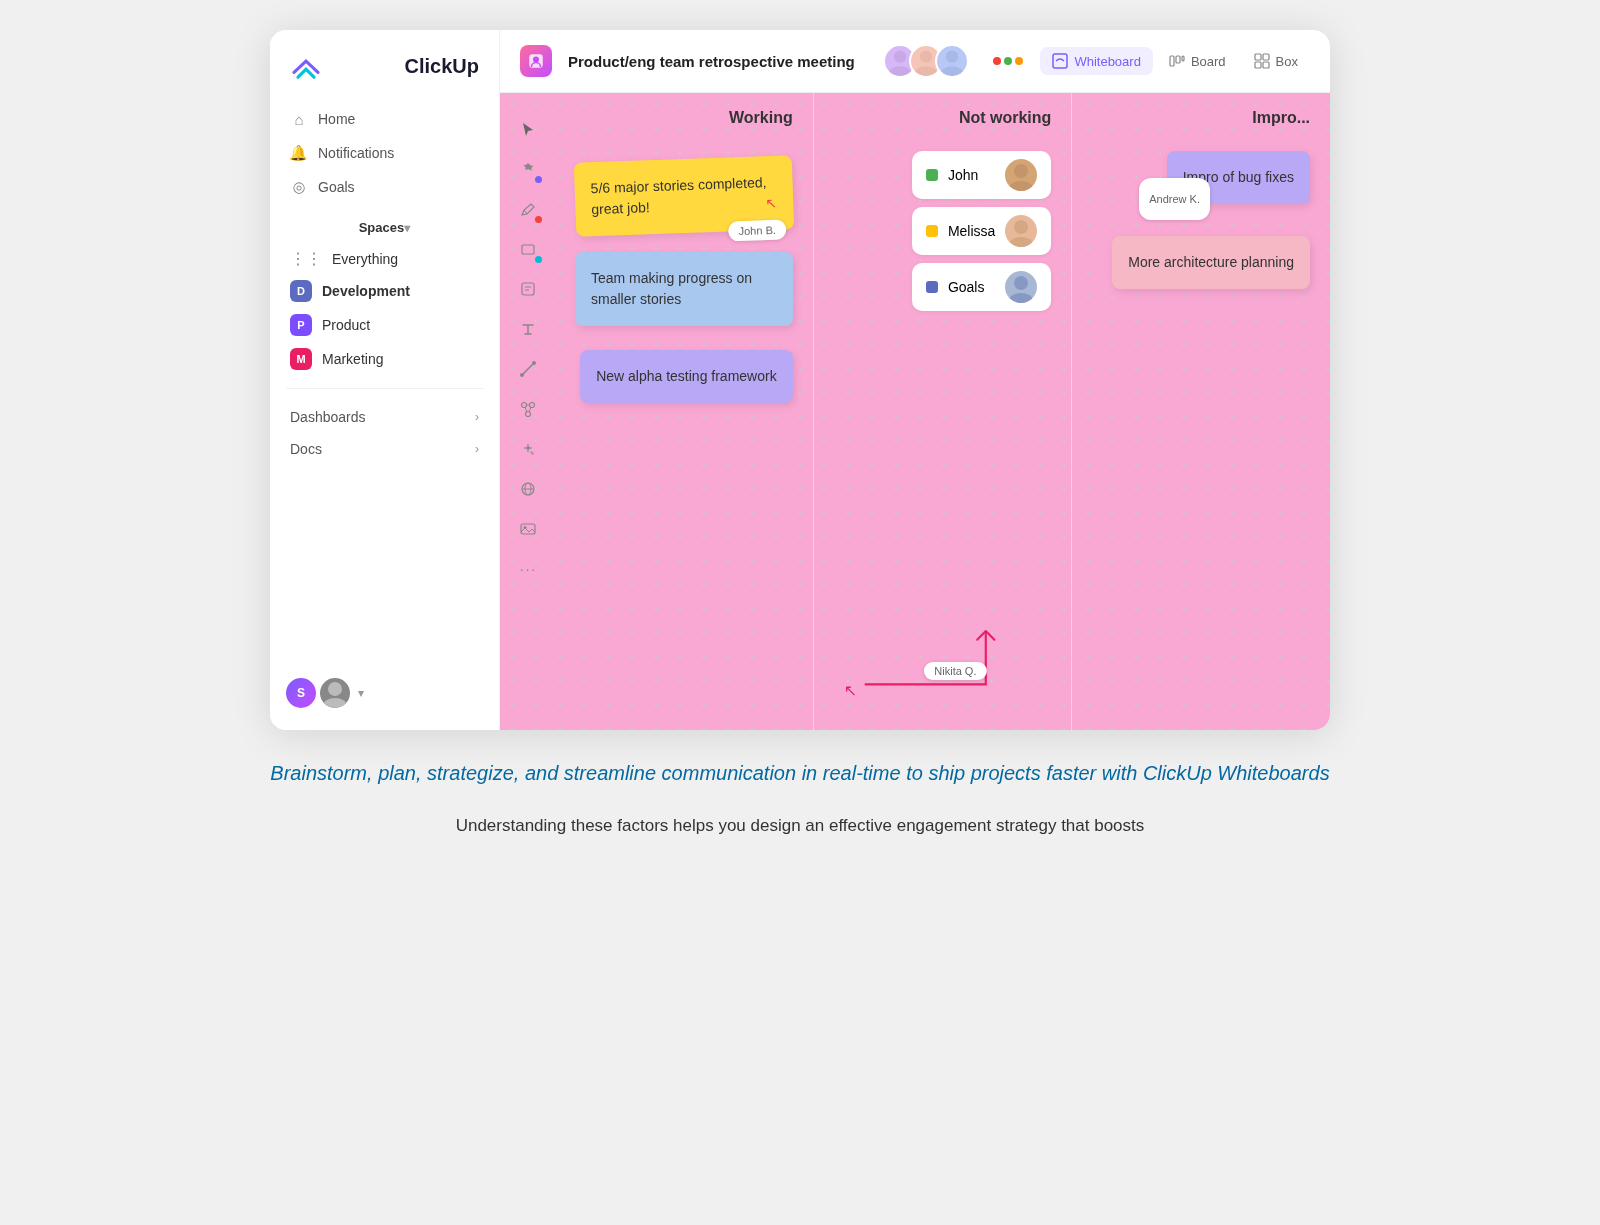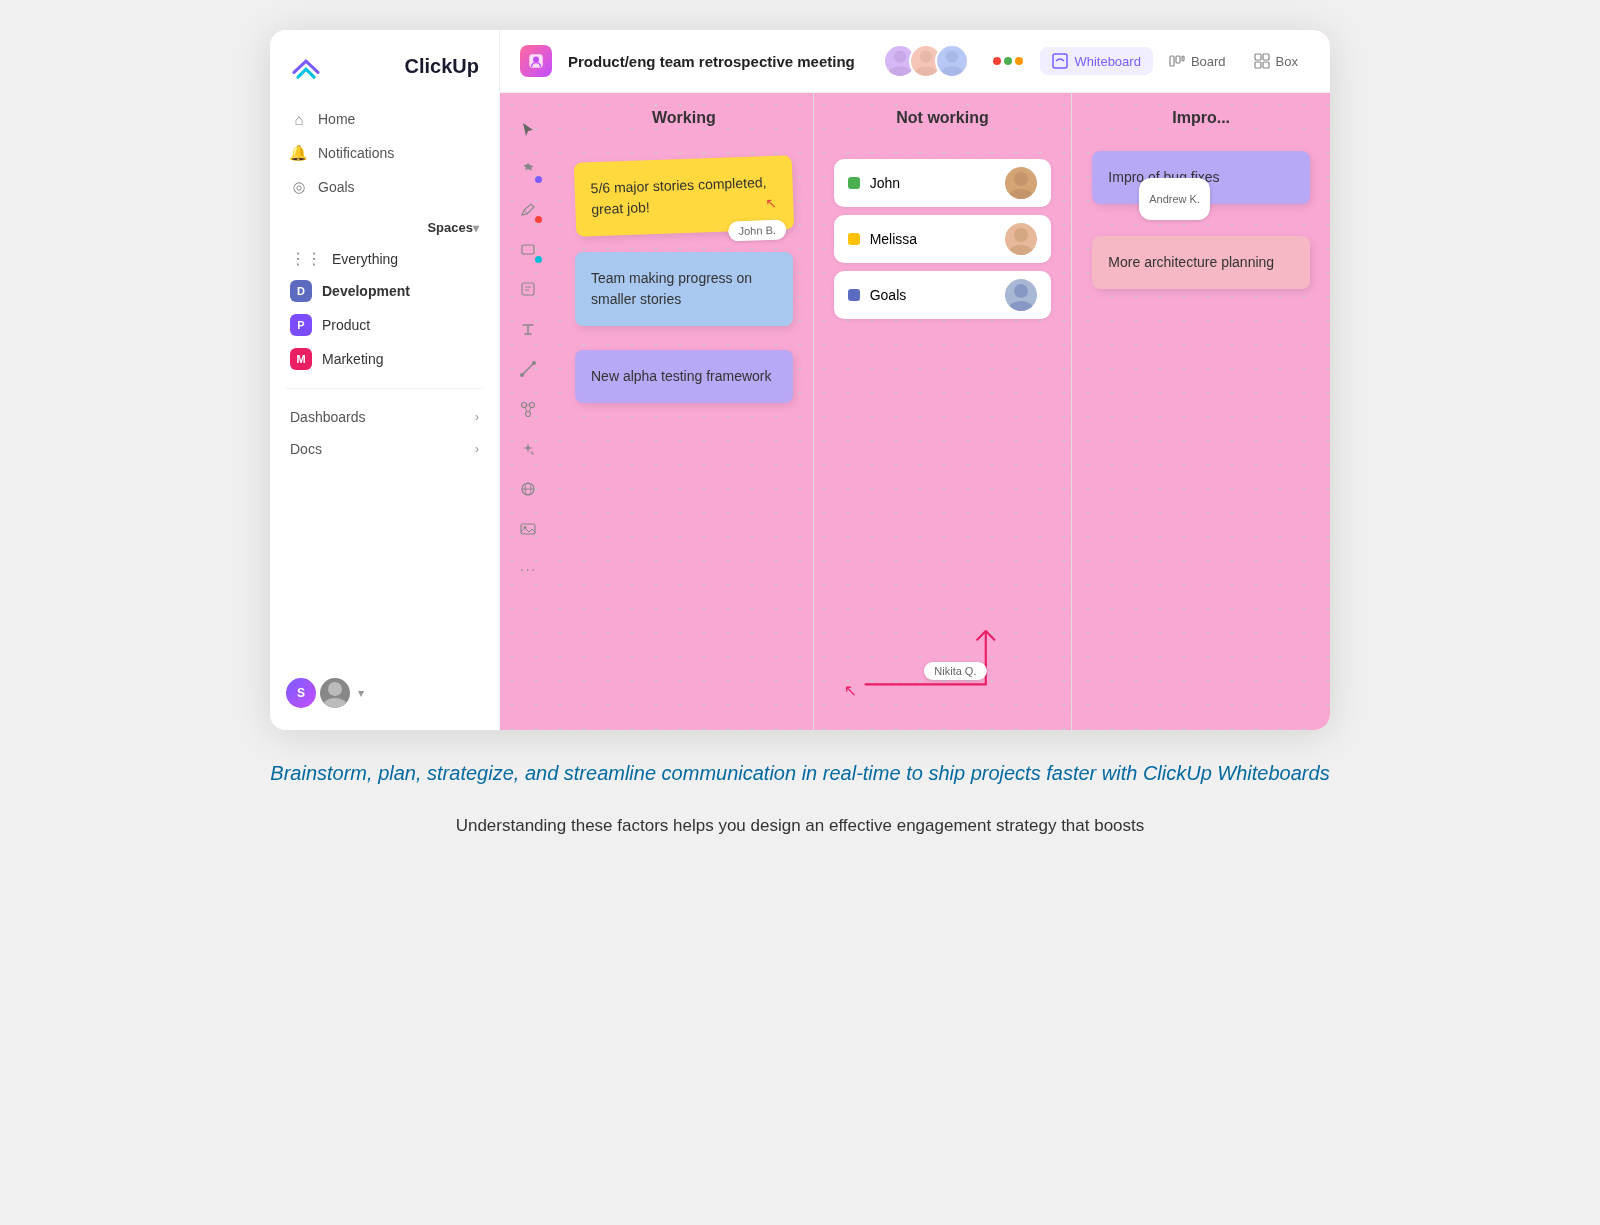--- a/index.html
+++ b/index.html
@@ -79,21 +79,21 @@
       font-size: 15px;
     }
 
     .section-label {
       padding: 16px 20px 8px 20px;
       font-size: 13px;
       font-weight: 600;
       color: #333;
       display: flex;
       align-items: center;
-      justify-content: flex-end;
+      justify-content: center;
     }
 
     .section-label .chevron {
       font-size: 12px;
       color: #999;
     }
 
     .space-item {
       display: flex;
       align-items: center;
@@ -267,20 +267,21 @@
     }
 
     .column {
       flex: 1;
       border-right: 1.5px solid #ddd;
       padding: 16px 20px;
       display: flex;
       flex-direction: column;
       gap: 16px;
       position: relative;
+      align-items: flex-end;
     }
 
     .column:last-child { border-right: none; }
 
     .column-header {
       font-size: 16px;
       font-weight: 600;
       color: #333;
       text-align: center;
       padding-bottom: 8px;
@@ -673,21 +674,21 @@
 
           <div class="sticky-note" style="background:#a8c8f0; margin-top:3px;">
             <span>Team making progress on smaller stories</span>
           </div>
 
           <div class="sticky-note" style="background:#b8a8f5; margin-top:8px;">
             <span>New alpha testing framework</span>
           </div>
         </div>
 
-        <div class="column" style="position:relative;">
+        <div class="column" style="position:relative;gap:8px;">
           <div class="column-header">Not working</div>
 
 
           <div class="people-list">
             <div class="person-card">
               <span class="person-dot" style="background:#4caf50;"></span>
               <span>John</span>
               <div class="person-avatar">
                 <svg viewBox="0 0 32 32" width="32" height="32">
                   <rect width="32" height="32" fill="#d4a574"></rect>

